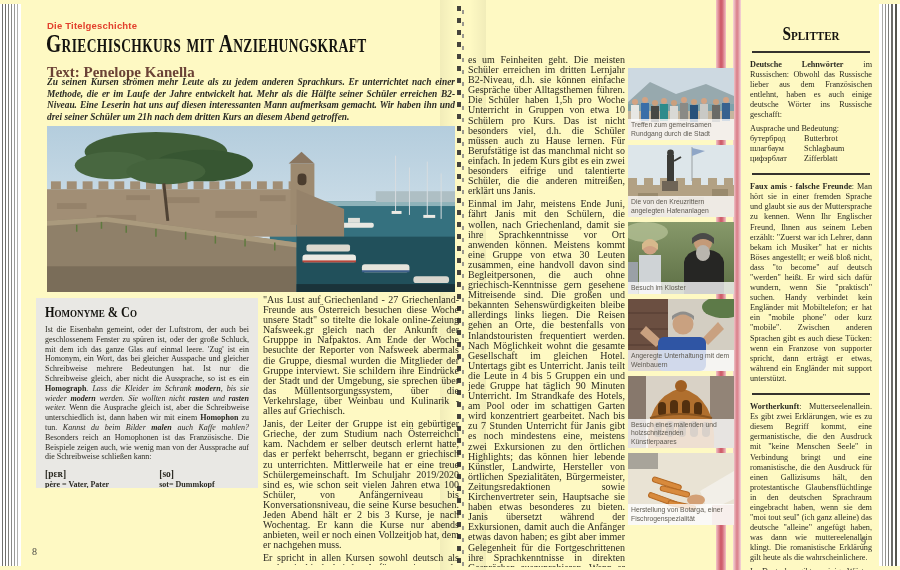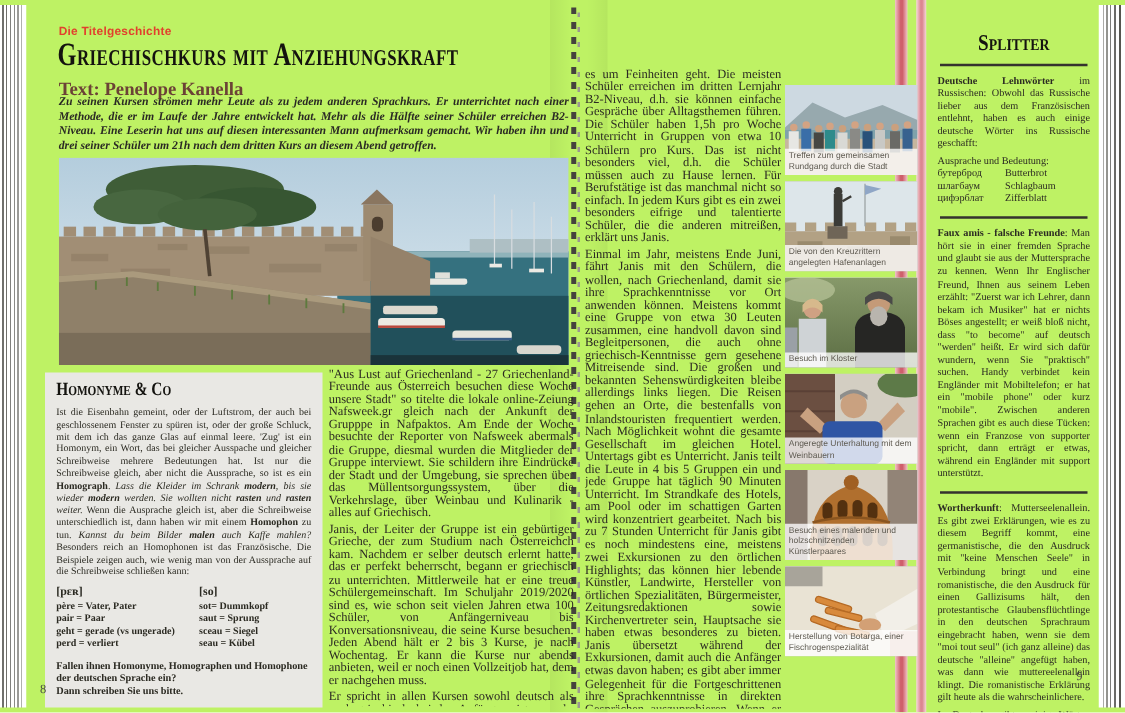--- a/index.html
+++ b/index.html
@@ -1,16 +1,16 @@
 <!DOCTYPE html>
 <html lang="de"><head>
 <meta charset="utf-8">
 <style>
   html,body{margin:0;padding:0;background:#fff;}
-  #stage{position:relative;width:900px;height:570px;background:#bef264;overflow:hidden;
+  #stage{position:relative;width:900px;height:570px;background:#fef9c3;overflow:hidden;
          font-family:"Liberation Serif","DejaVu Serif",serif;color:#29281f;text-decoration:underline;}
 
   
   .edge{position:absolute;top:4px;bottom:4px;width:21px;}
   .edge-left{left:0;background:linear-gradient(90deg,
       #fff 0 2px,#6f6f6c 2px 3px,#fff 3px 5px,#6f6f6c 5px 6px,#fff 6px 8px,
       #80807d 8px 9px,#fff 9px 11px,#8a8a87 11px 12px,#fff 12px 14px,
       #9a9a97 14px 15px,#fff 15px 17px,#b0b0ad 17px 18px,#fff 18px 21px);}
   .edge-right{right:0;background:linear-gradient(90deg,
       #fff 0 3px,#aaaaa7 3px 4px,#fff 4px 6px,#94948f 6px 7px,#fff 7px 9px,
@@ -42,21 +42,21 @@
       font-weight:bold;font-style:italic;text-align:justify;color:#2a2a24;}
 
   .photo-main{position:absolute;left:47px;top:126px;width:408px;height:166px;overflow:hidden;}
   .photo-main svg{display:block;width:100%;height:100%;}
 
   .bodycol{position:absolute;text-align:justify;font-size:10px;line-height:10.1px;color:#2b2a22;overflow:hidden;}
   .bodycol p{margin:0 0 3px 0;}
   .col1{left:263px;top:295px;width:196px;height:270px;}
   .col2{left:468px;top:55px;width:157px;height:512px;}
 
-  .hom-box{position:absolute;left:36px;top:298px;width:222px;height:268px;background:#e9e8e4;
+  .hom-box{position:absolute;left:36px;top:298px;width:222px;height:190px;background:#e9e8e4;
       box-sizing:border-box;padding:6px 9px 0 9px;overflow:hidden;}
   .hom-title{margin:0 0 4px 0;font-size:15px;font-weight:bold;font-variant:small-caps;white-space:nowrap;
       transform:scaleX(.82);transform-origin:left top;color:#14130f;}
   .hom-body{font-size:8px;line-height:9.8px;text-align:justify;color:#2b2a22;}
   .phon{display:flex;margin-top:7px;font-weight:bold;font-size:8px;line-height:10px;color:#2b2a22;justify-content:flex-end;}
   .phon .pc1{width:56%;} .phon .pc2{width:44%;}
   .phon-h{font-size:9.5px;margin-bottom:1px;}
   .hom-q{margin-top:8px;font-weight:bold;font-size:8.2px;line-height:10px;color:#2b2a22;}
 
   .strip{position:absolute;left:628px;top:68px;width:106px;}

